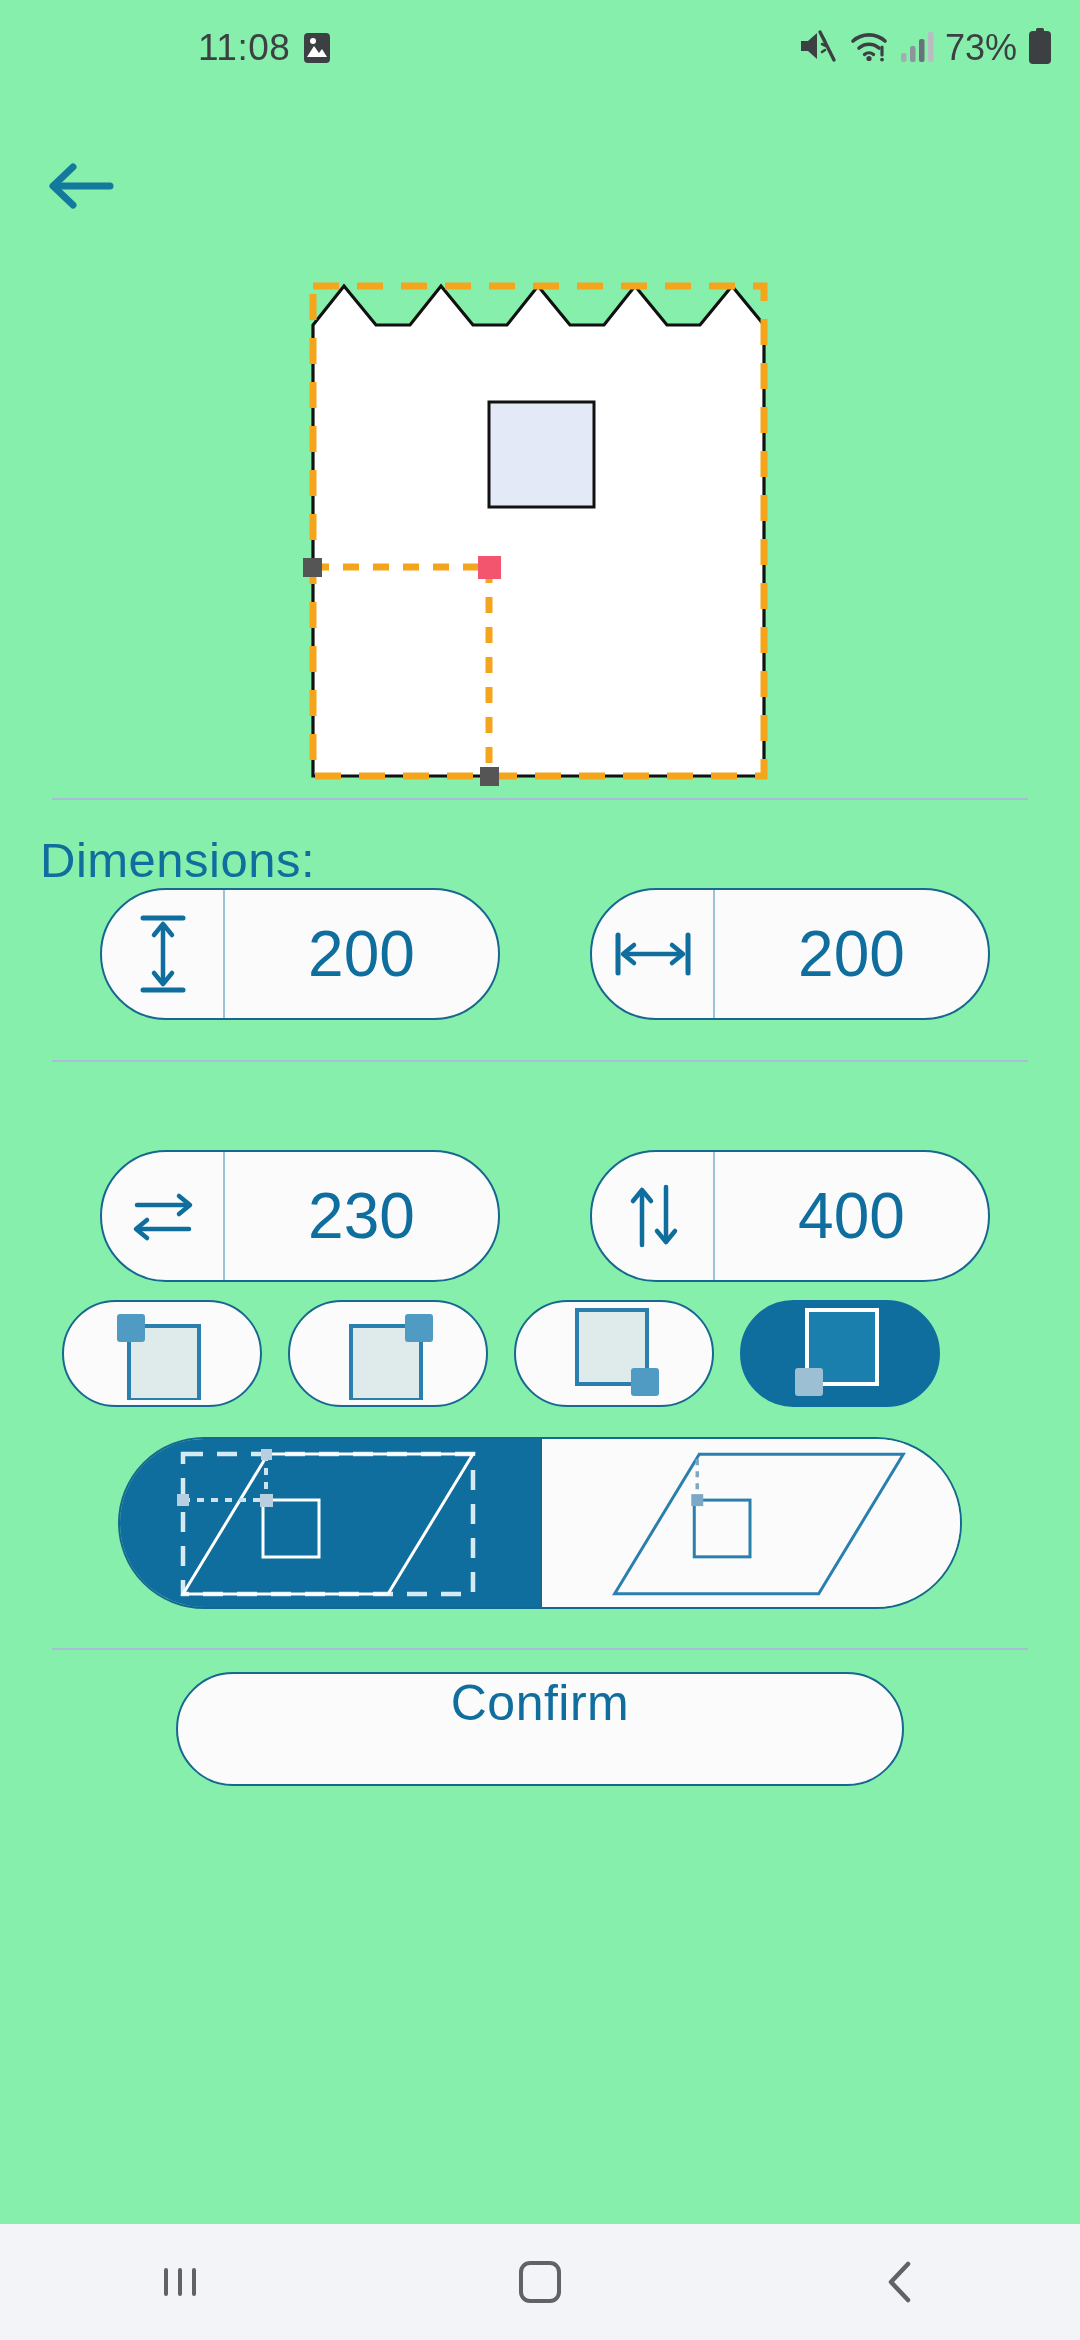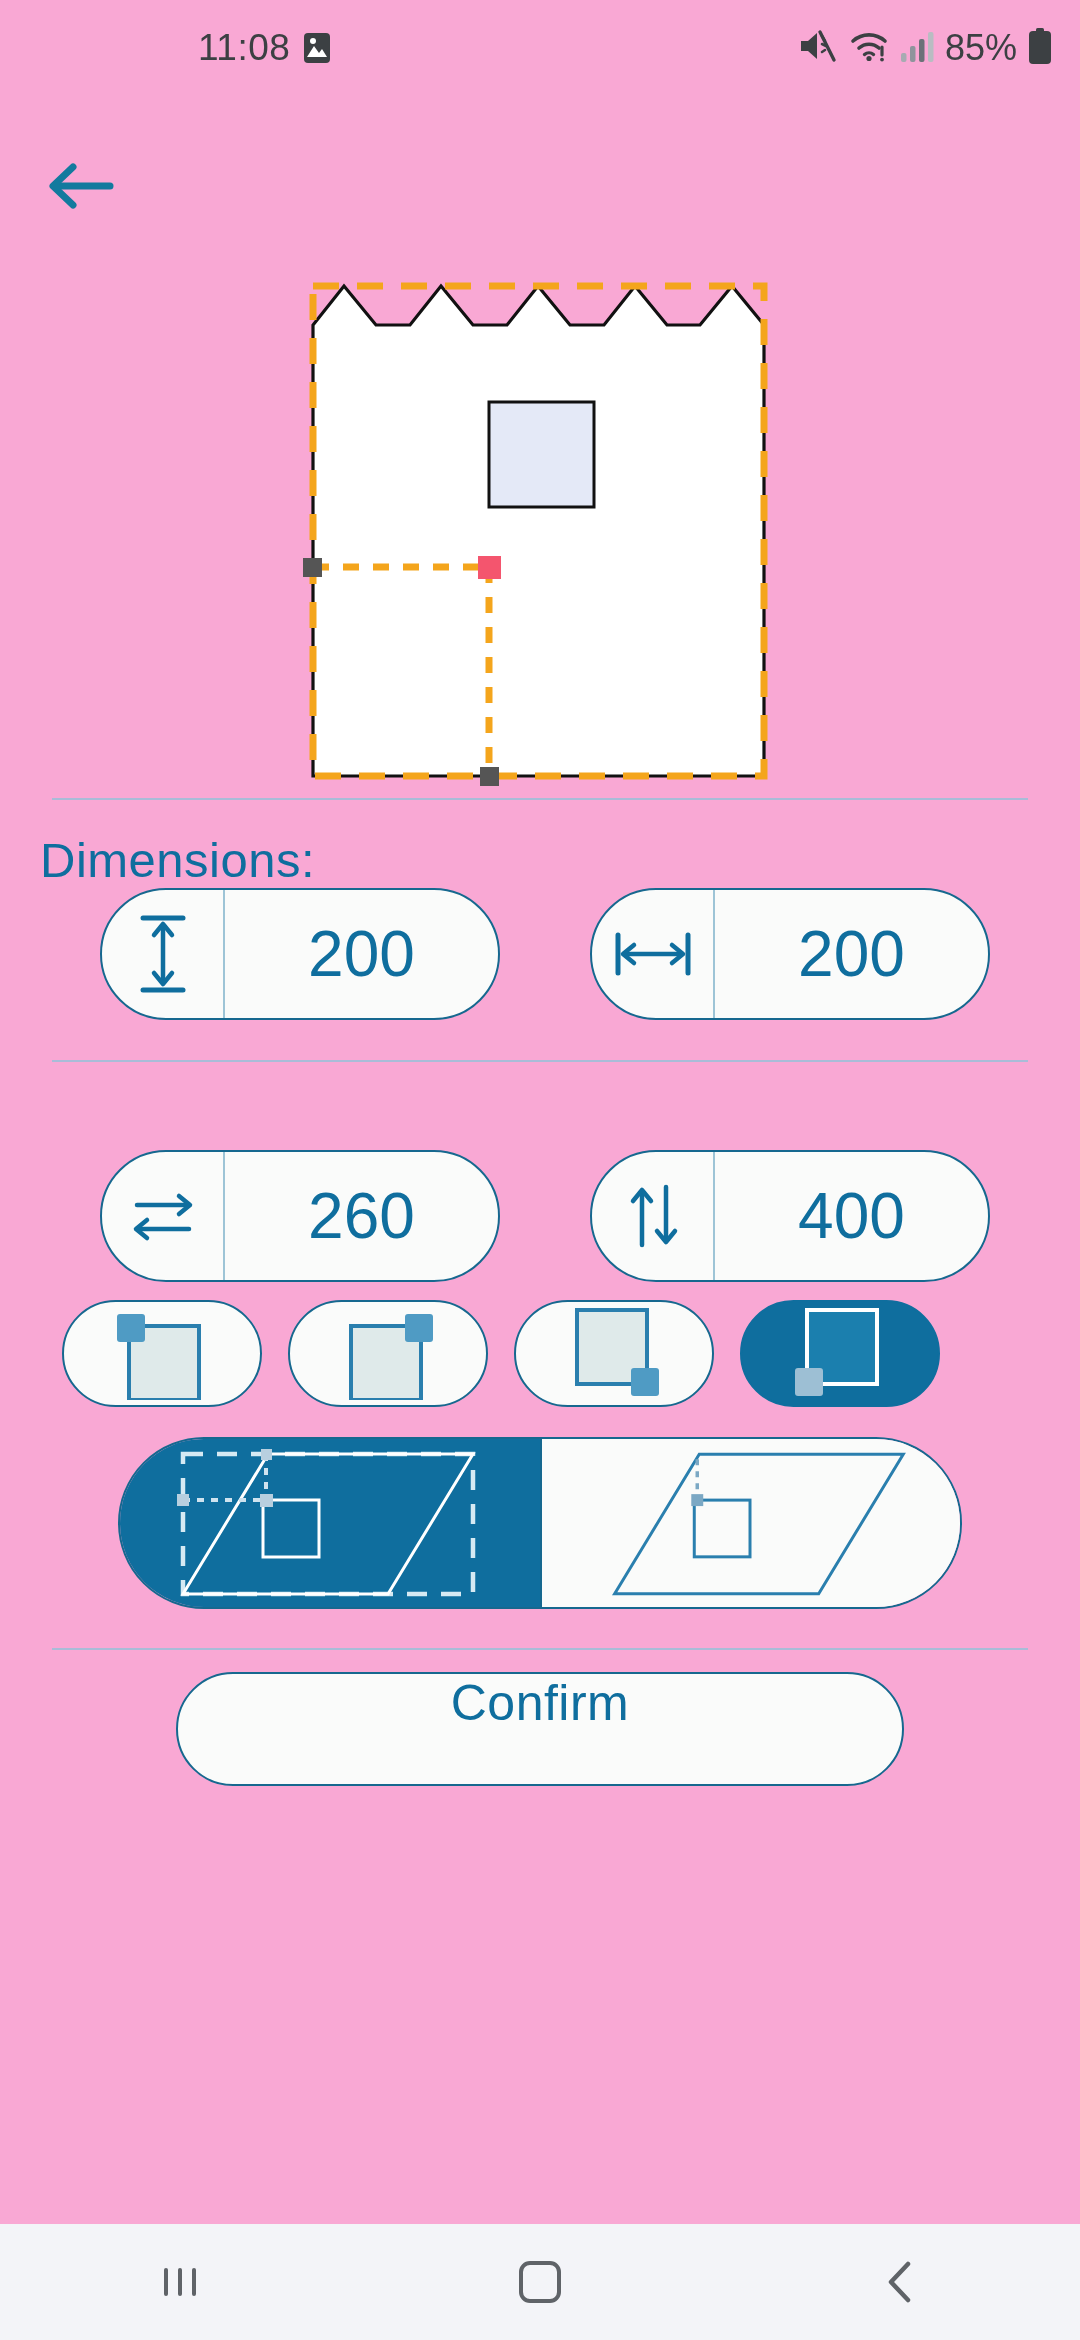--- a/index.html
+++ b/index.html
@@ -2,21 +2,21 @@
 <html><head>
 <meta charset="utf-8">
 <style>
   * { margin:0; padding:0; box-sizing:border-box; }
   html, body {
     width:1080px; height:2340px;
     background:#e4e9f7;
     font-family:"Liberation Sans", sans-serif;
     overflow:hidden;
   }
-  .screen { position:relative; width:1080px; height:2340px; background:#f9a8d4; }
+  .screen { position:relative; width:1080px; height:2340px; background:#86efac; }
 
   
   .statusbar {
     position:absolute; top:0; left:0; width:1080px; height:96px;
     display:flex; align-items:center; color:#3c4043;
   }
   .sb-left { display:flex; align-items:center; gap:14px; margin-left:198px; }
   .sb-time { font-size:37px; letter-spacing:0.5px; color:#3c4043; }
   .sb-img-icon { width:26px; height:30px; }
   .sb-right { position:absolute; right:28px; display:flex; align-items:center; gap:11px; }
@@ -115,21 +115,21 @@
         </svg>
       </span>
       <span>
         <svg width="34" height="32" viewBox="0 0 34 32">
           <rect x="1" y="23" width="5.5" height="9" rx="2" fill="#a7abb2"></rect>
           <rect x="10" y="16" width="5.5" height="16" rx="2" fill="#8e949c"></rect>
           <rect x="19" y="9" width="5.5" height="23" rx="2" fill="#6b7178"></rect>
           <rect x="28" y="2" width="5.5" height="30" rx="2" fill="#b9bcc2"></rect>
         </svg>
       </span>
-      <span class="sb-batt-text">85%</span>
+      <span class="sb-batt-text">73%</span>
       <span>
         <svg width="24" height="36" viewBox="0 0 24 36">
           <rect x="8" y="0" width="8" height="4" rx="1.6" fill="#3c4043"></rect>
           <rect x="1" y="3" width="22" height="33" rx="4" fill="#3c4043"></rect>
         </svg>
       </span>
     </div>
   </div>
 
   <div class="back-btn">
@@ -205,21 +205,21 @@
 
   <div class="pill" style="left:100px; top:1150px; width:400px">
     <div class="pill-icon">
       <svg width="80" height="72" viewBox="0 0 80 72">
         <line x1="14" y1="25" x2="66" y2="25" stroke="#0f6e9e" stroke-width="4.5" stroke-linecap="round"></line>
         <path d="M56 16 L67 25 L56 34" stroke="#0f6e9e" stroke-width="4.5" fill="none" stroke-linecap="round" stroke-linejoin="round"></path>
         <line x1="14" y1="49" x2="66" y2="49" stroke="#0f6e9e" stroke-width="4.5" stroke-linecap="round"></line>
         <path d="M24 40 L13 49 L24 58" stroke="#0f6e9e" stroke-width="4.5" fill="none" stroke-linecap="round" stroke-linejoin="round"></path>
       </svg>
     </div>
-    <div class="pill-value">260</div>
+    <div class="pill-value">230</div>
   </div>
 
   <div class="pill" style="left:590px; top:1150px; width:400px">
     <div class="pill-icon">
       <svg width="72" height="82" viewBox="0 0 72 82">
         <line x1="25" y1="16" x2="25" y2="70" stroke="#0f6e9e" stroke-width="4.5" stroke-linecap="round"></line>
         <path d="M16 26 L25 15 L34 26" stroke="#0f6e9e" stroke-width="4.5" fill="none" stroke-linecap="round" stroke-linejoin="round"></path>
         <line x1="49" y1="12" x2="49" y2="66" stroke="#0f6e9e" stroke-width="4.5" stroke-linecap="round"></line>
         <path d="M40 56 L49 67 L58 56" stroke="#0f6e9e" stroke-width="4.5" fill="none" stroke-linecap="round" stroke-linejoin="round"></path>
       </svg>

